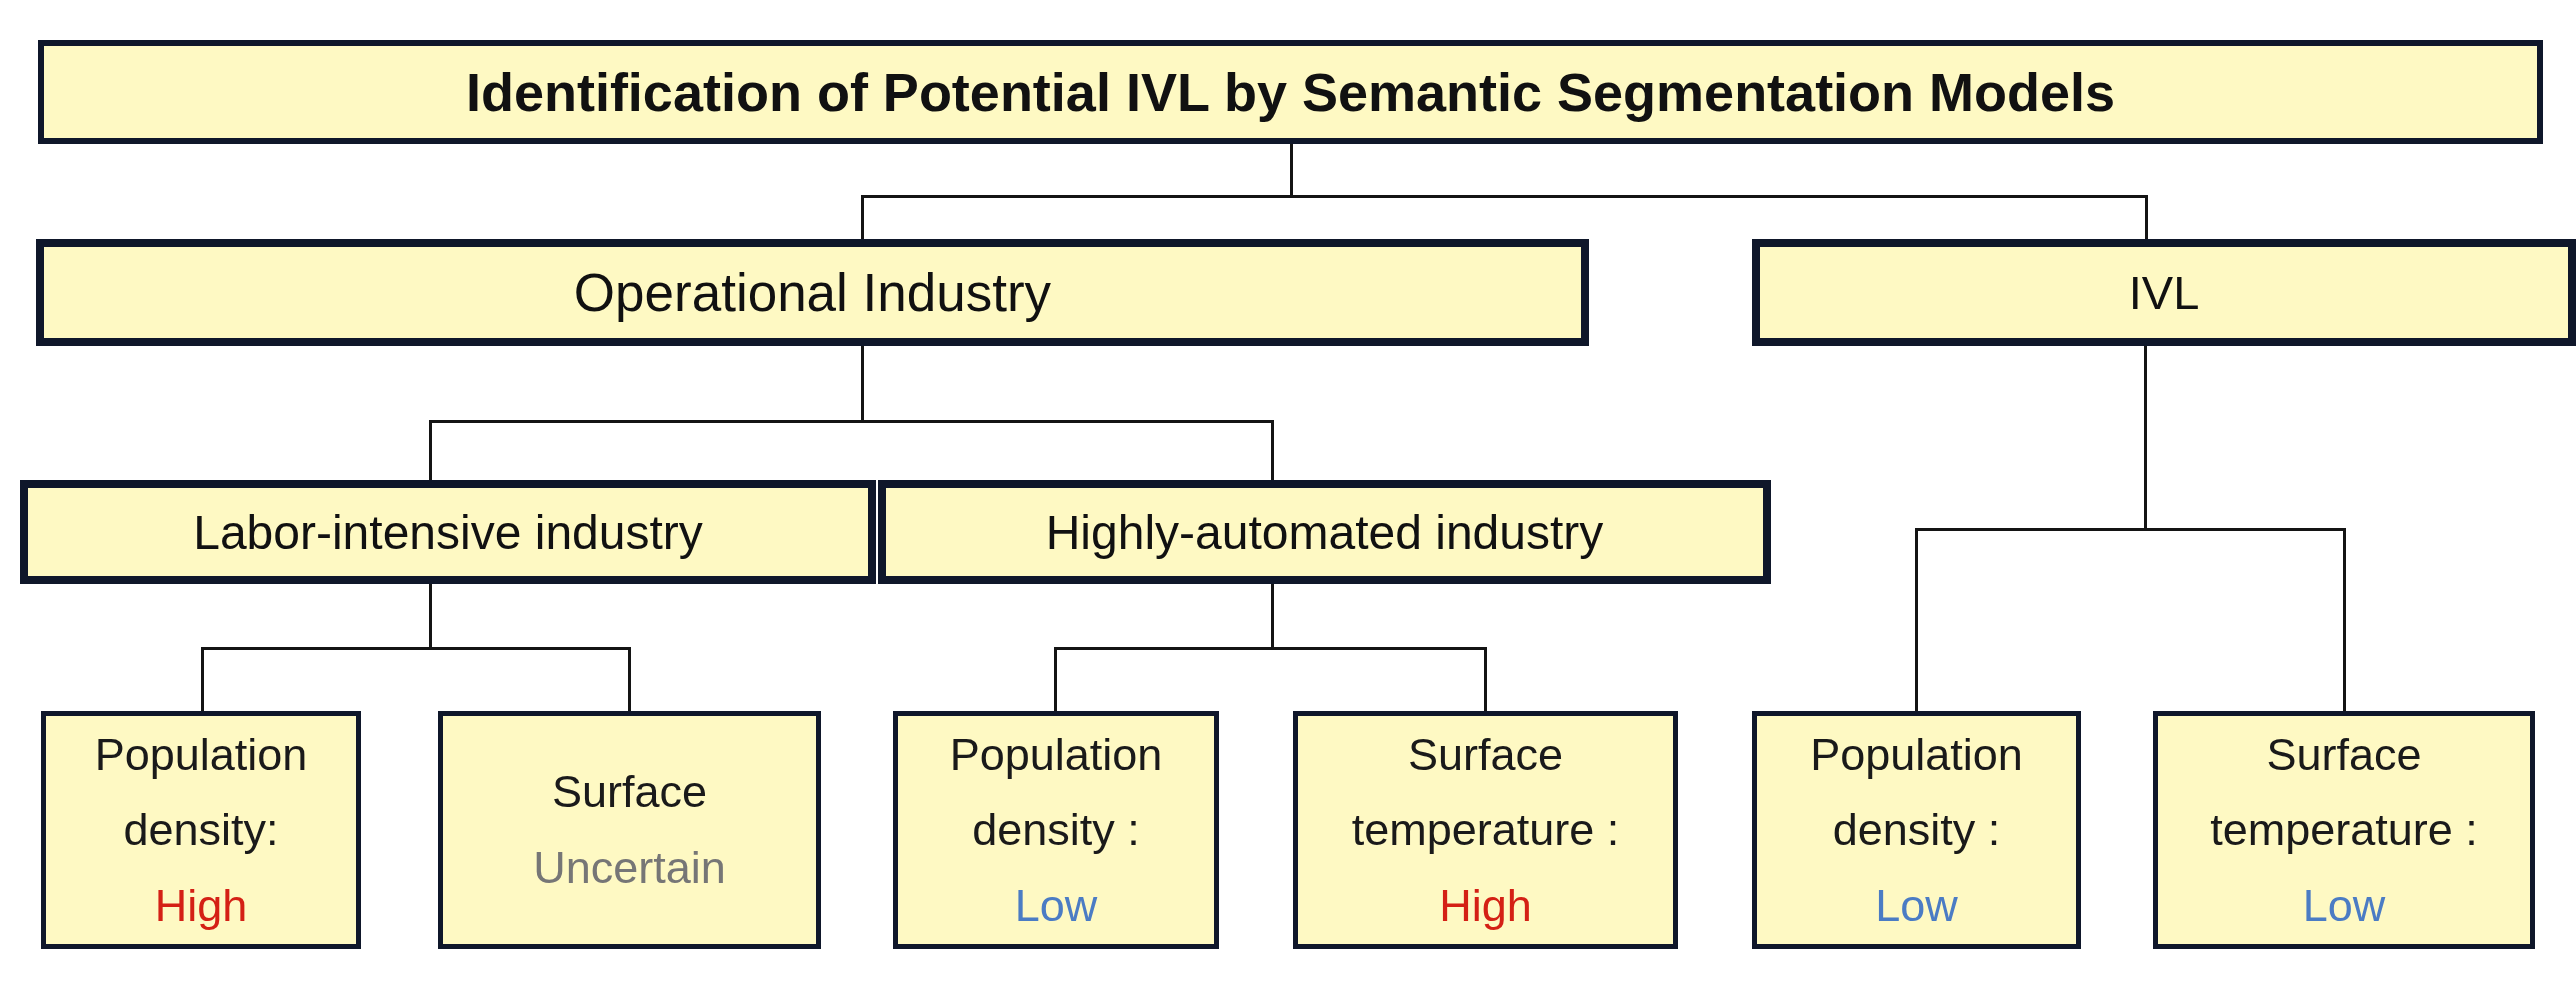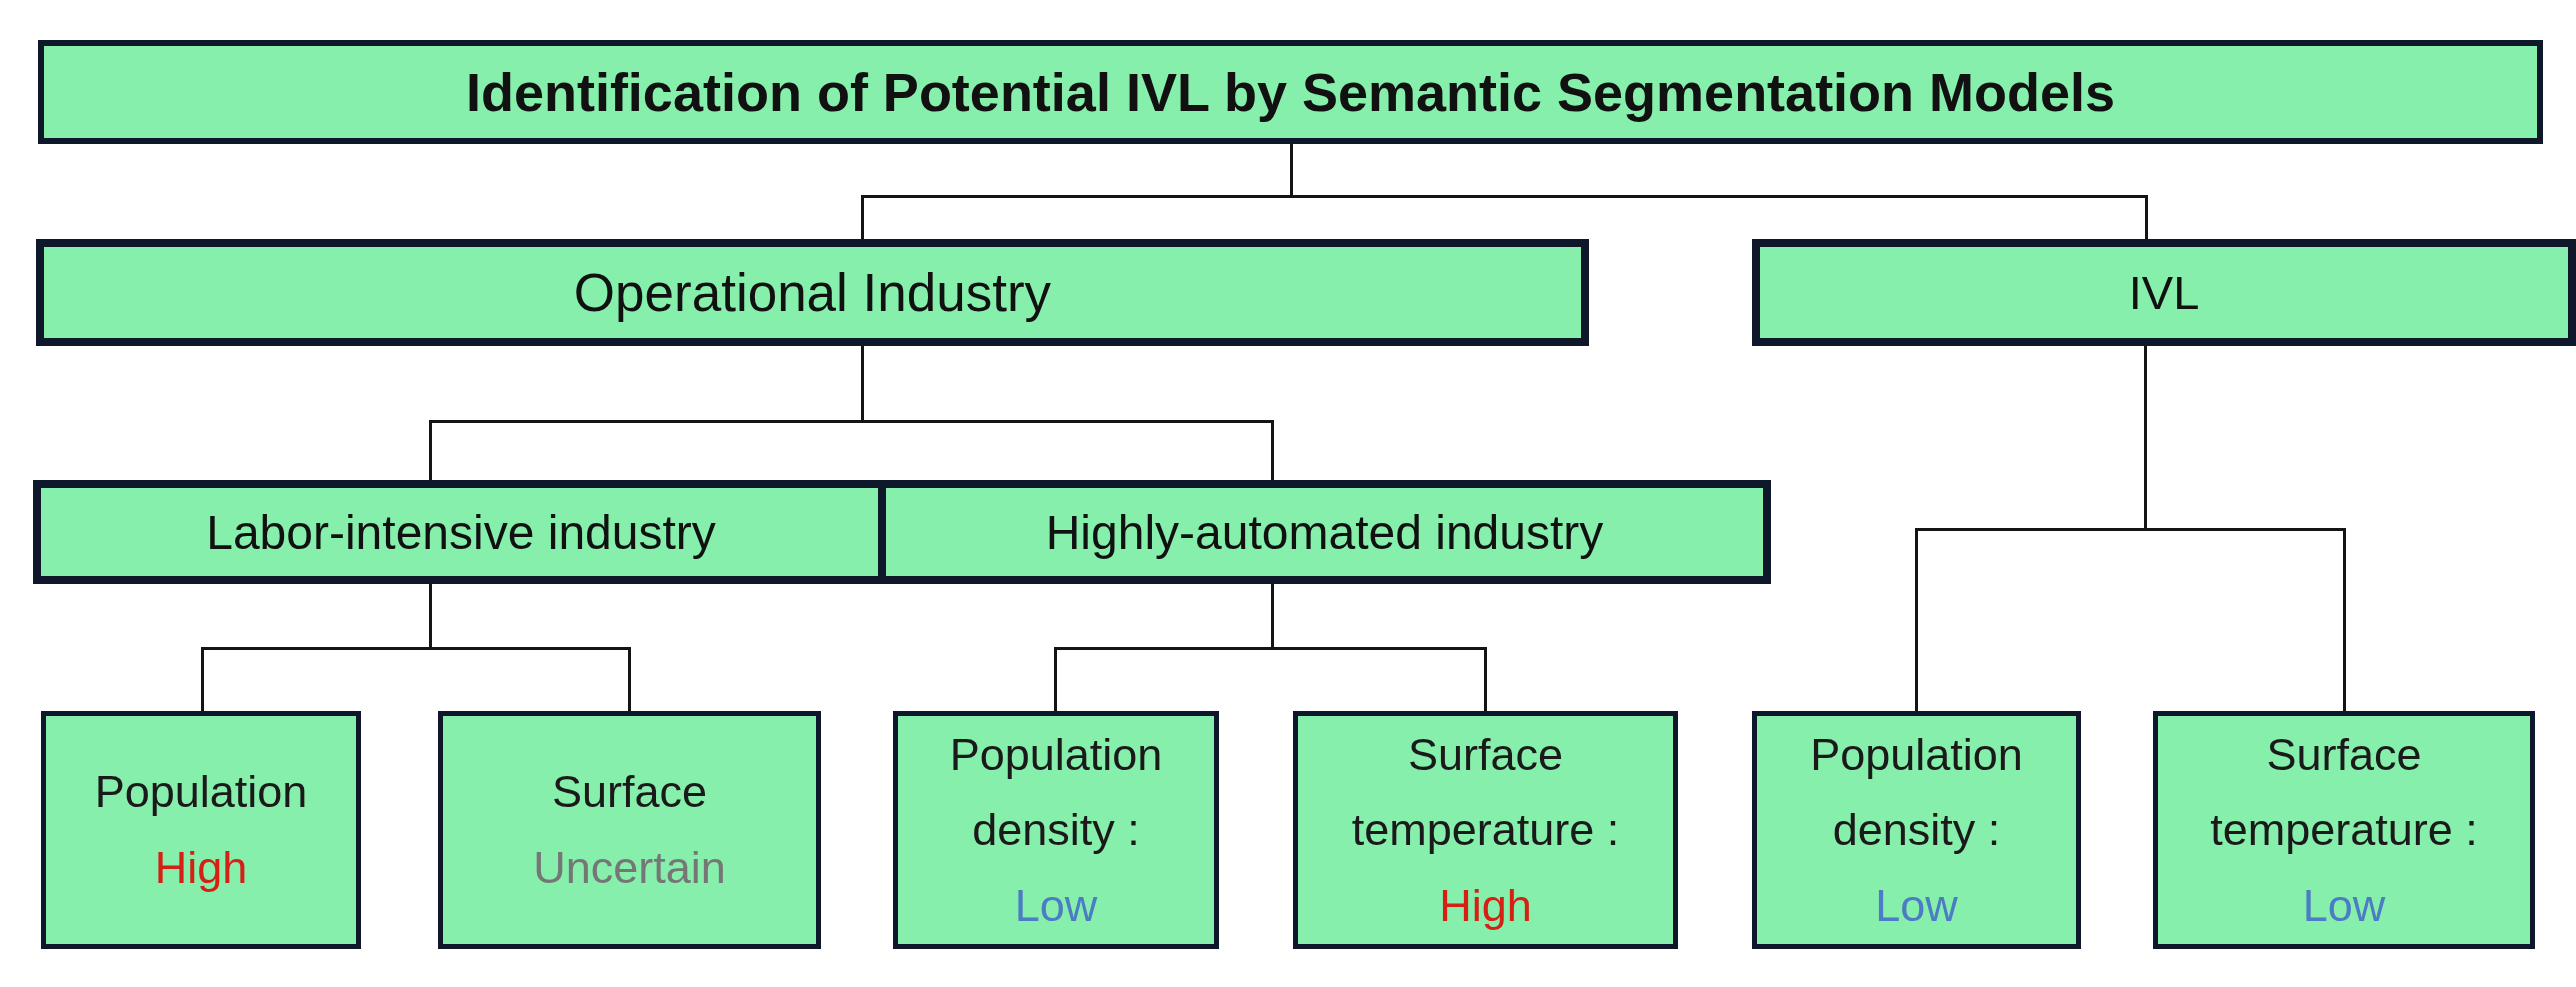--- a/index.html
+++ b/index.html
@@ -13,21 +13,21 @@
     height: 988px;
     background: #ffffff;
     font-family: "Liberation Sans", "DejaVu Sans", sans-serif;
     color: #111111;
     overflow: hidden;
   }
   .box {
     position: absolute;
     box-sizing: border-box;
     border: 8px solid #0f172a;
-    background: #86efac;
+    background: #fef9c3;
     display: flex;
     align-items: center;
     justify-content: center;
     text-align: center;
   }
   .leaf {
     border-width: 5.3px;
   }
   .leaf-text {
     display: flex;
@@ -41,21 +41,21 @@
     position: absolute;
     background: #141414;
   }
   .hline { height: 3px; }
   .vline { width: 3px; }
 
   
   #title-box      { left: 38px;   top: 40px;  width: 2505px; height: 104px; font-size: 54px; font-weight: bold; border-width: 6.8px; }
   #op-box         { left: 36px;   top: 239px; width: 1553px; height: 107px; font-size: 53px; }
   #ivl-box        { left: 1752px; top: 239px; width: 824px; height: 107px; font-size: 47px; }
-  #labor-box      { left: 33px;   top: 480px; width: 856px; height: 104px; font-size: 48px; }
+  #labor-box      { left: 20px;   top: 480px; width: 856px; height: 104px; font-size: 48px; }
   #auto-box       { left: 878px; top: 480px; width: 893px; height: 104px; font-size: 48px; }
   #leaf1 { left: 41px;   top: 711px; width: 320px; height: 238px; }
   #leaf2 { left: 438px;  top: 711px; width: 383px; height: 238px; }
   #leaf3 { left: 893px; top: 711px; width: 326px; height: 238px; }
   #leaf4 { left: 1293px; top: 711px; width: 385px; height: 238px; }
   #leaf5 { left: 1752px; top: 711px; width: 329px; height: 238px; }
   #leaf6 { left: 2153px; top: 711px; width: 382px; height: 238px; }
 
   
   #v-root  { left: 1290px; top: 144px; height: 53px; }
@@ -129,20 +129,21 @@
     <span>Labor-intensive industry</span>
   </div>
 
   <div class="box" id="auto-box">
     <span>Highly-automated industry</span>
   </div>
 
   <div class="box leaf" id="leaf1">
     <div class="leaf-text">
       <div>Population</div>
+      <div>density:</div>
       <div style="color: rgb(212, 32, 21);">High</div>
     </div>
   </div>
 
   <div class="box leaf" id="leaf2">
     <div class="leaf-text">
       <div>Surface</div>
       <div style="color: rgb(118, 118, 118);">Uncertain</div>
     </div>
   </div>

